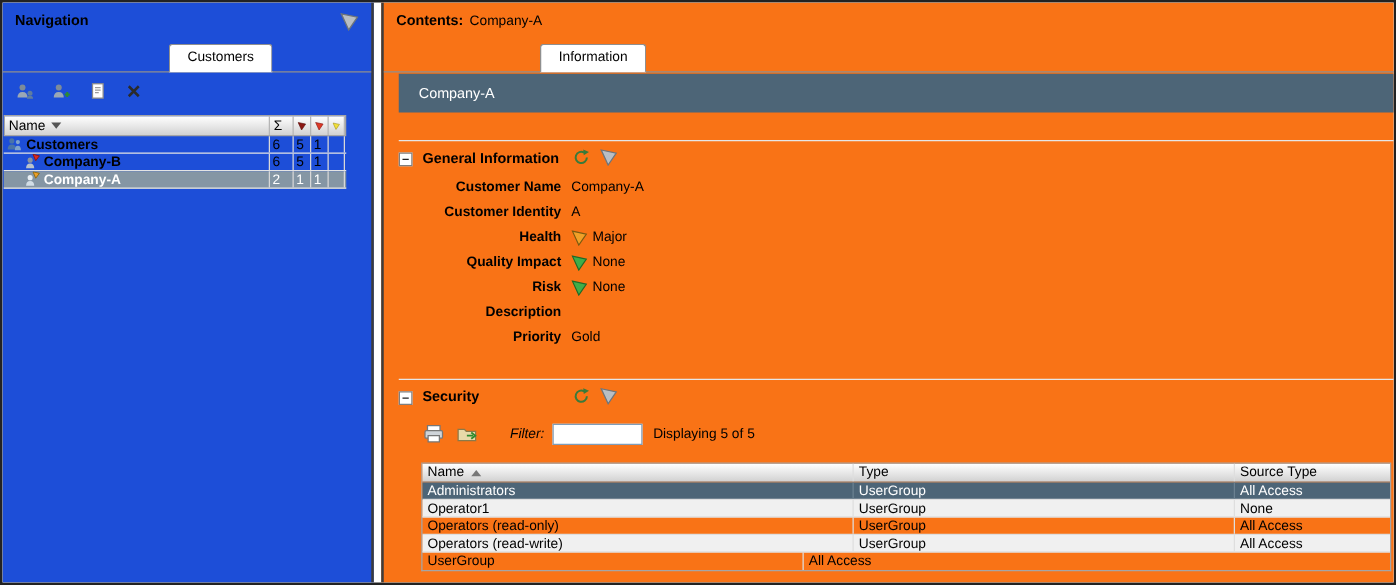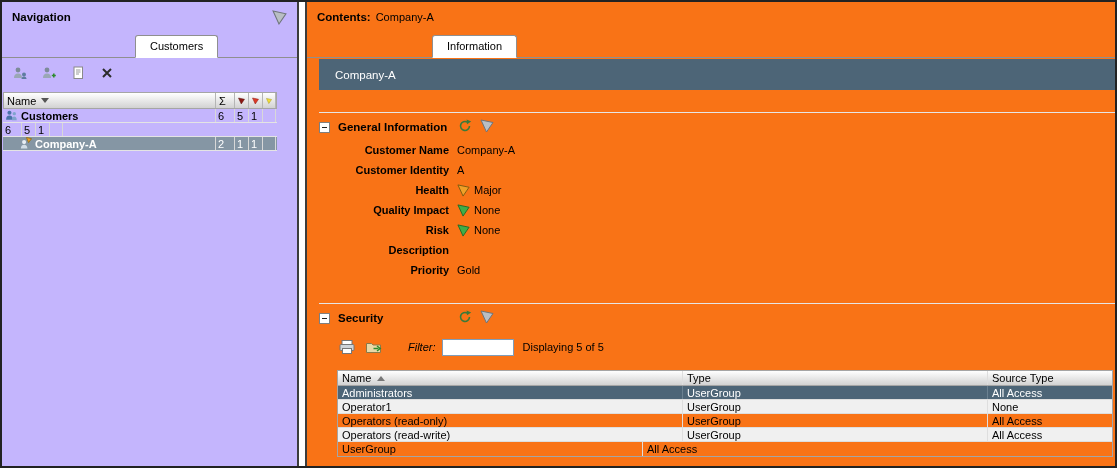--- a/index.html
+++ b/index.html
@@ -2,21 +2,21 @@
 <html><head>
 <meta charset="utf-8">
 <style>
   * { box-sizing: border-box; margin: 0; padding: 0; }
   body { font-family: "Liberation Sans", sans-serif; background: #fff; }
   .screen { position: relative; width: 1117px; height: 468px; border: 2px solid #222;
             background: #fff; overflow: hidden; font-size: 11px; color: #000; }
 
   
   .panel-left  { position: absolute; top: 0; bottom: 0; left: 0; width: 297px;
-                 border-right: 2px solid #3c3c3c; background: #c4b5fd; }
+                 border-right: 2px solid #3c3c3c; background: #1d4ed8; }
   .panel-right { position: absolute; top: 0; bottom: 0; left: 303px; right: 0;
                  border-left: 2px solid #3c3c3c; background: #f97316; }
 
   .panel-title-row { position: absolute; top: 0; left: 0; right: 0; height: 30px;
                      display: flex; align-items: center; padding: 0 10px; }
   .panel-title { font-weight: bold; font-size: 11.5px; }
   .title-spacer { flex: 1; }
 
   .tabstrip { position: absolute; top: 31px; left: 0; right: 0; height: 25px;
               border-bottom: 1px solid #8f8f8f; }
@@ -179,20 +179,28 @@
           </svg>
           <span>Customers</span>
         </div>
         <div class="cell cell-sigma">6</div>
         <div class="cell cell-flag">5</div>
         <div class="cell cell-flag">1</div>
         <div class="cell cell-flag-last"></div>
       </div>
 
       <div class="tt-row">
+        <div class="cell cell-name indent">
+          <svg class="tree-icon" viewBox="0 0 14 14">
+            <circle cx="5.5" cy="5.5" r="2.2" fill="#8a93a0"></circle>
+            <path d="M2 12.5 Q2 8.3 5.5 8.3 Q9 8.3 9 12.5 Z" fill="#b8c2cc"></path>
+            <polygon points="8,0.5 13.5,1.8 10.3,6" fill="#dd2a1f" stroke="#8c1713" stroke-width="0.8"></polygon>
+          </svg>
+          <span>Company-B</span>
+        </div>
         <div class="cell cell-sigma">6</div>
         <div class="cell cell-flag">5</div>
         <div class="cell cell-flag">1</div>
         <div class="cell cell-flag-last"></div>
       </div>
 
       <div class="tt-row selected" style="background-color: rgb(133, 150, 164);">
         <div class="cell cell-name indent">
           <svg class="tree-icon" viewBox="0 0 14 14">
             <circle cx="5.5" cy="5.5" r="2.2" fill="#e8eef4"></circle>

